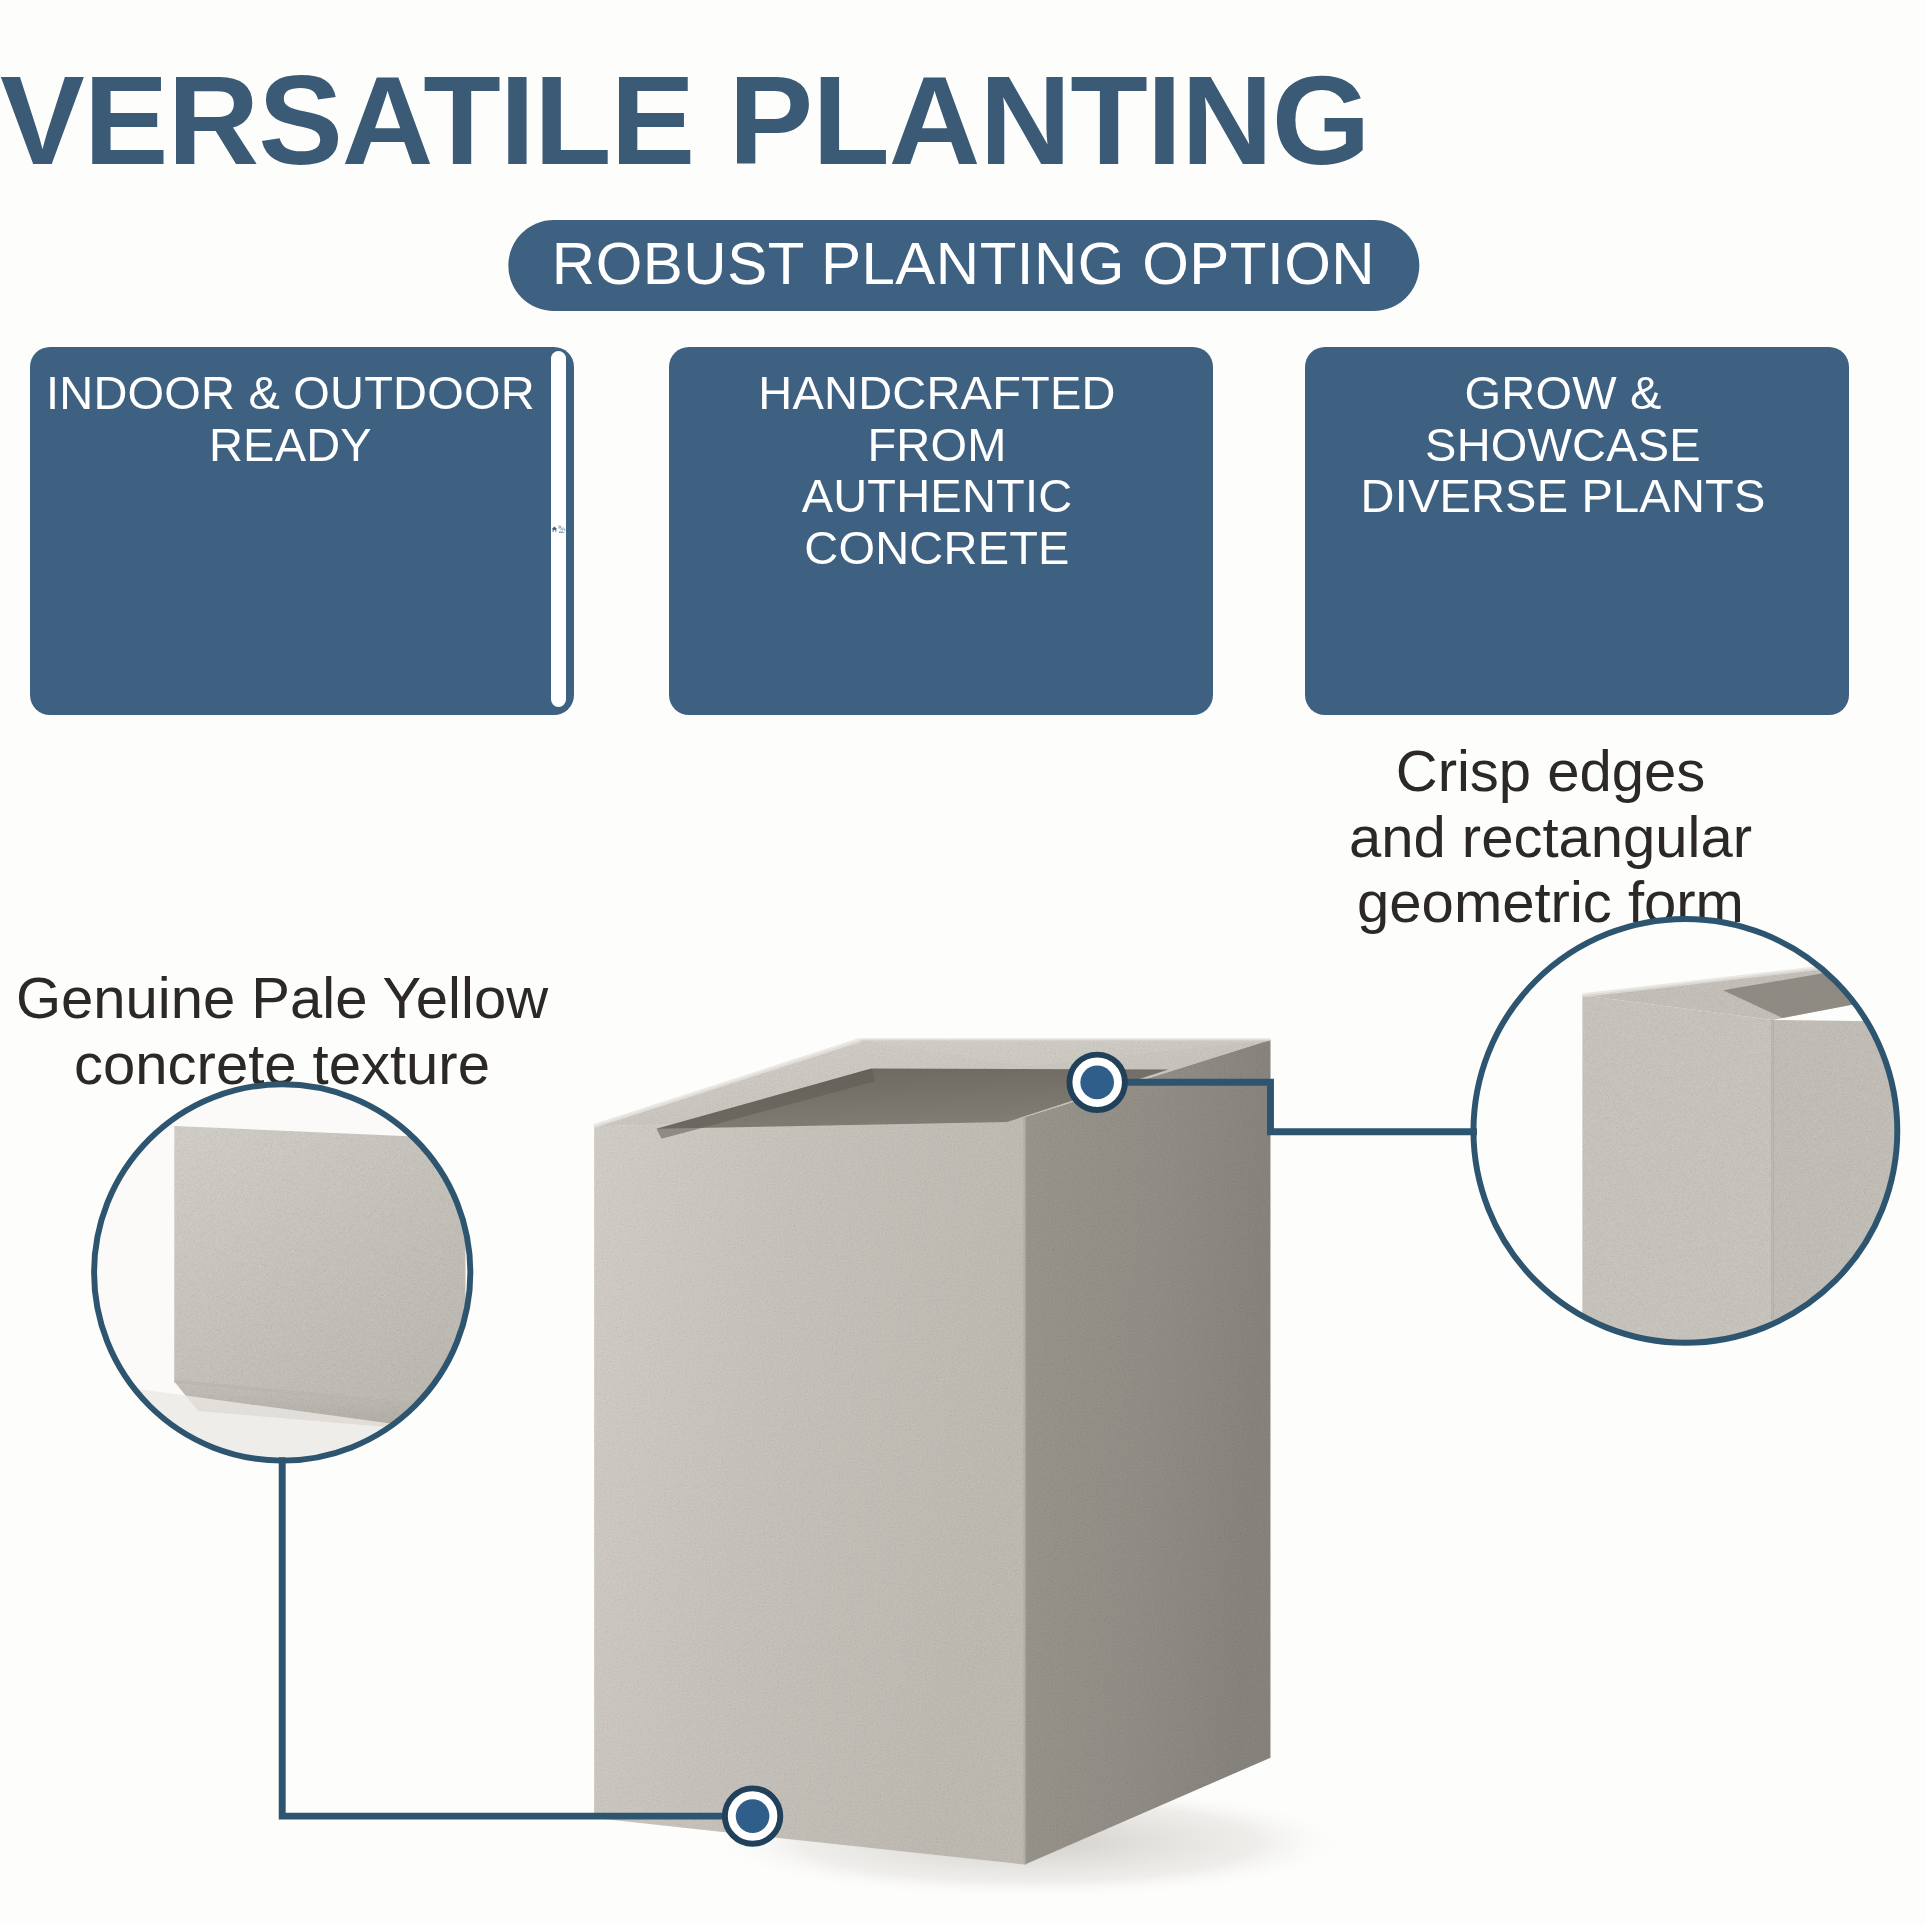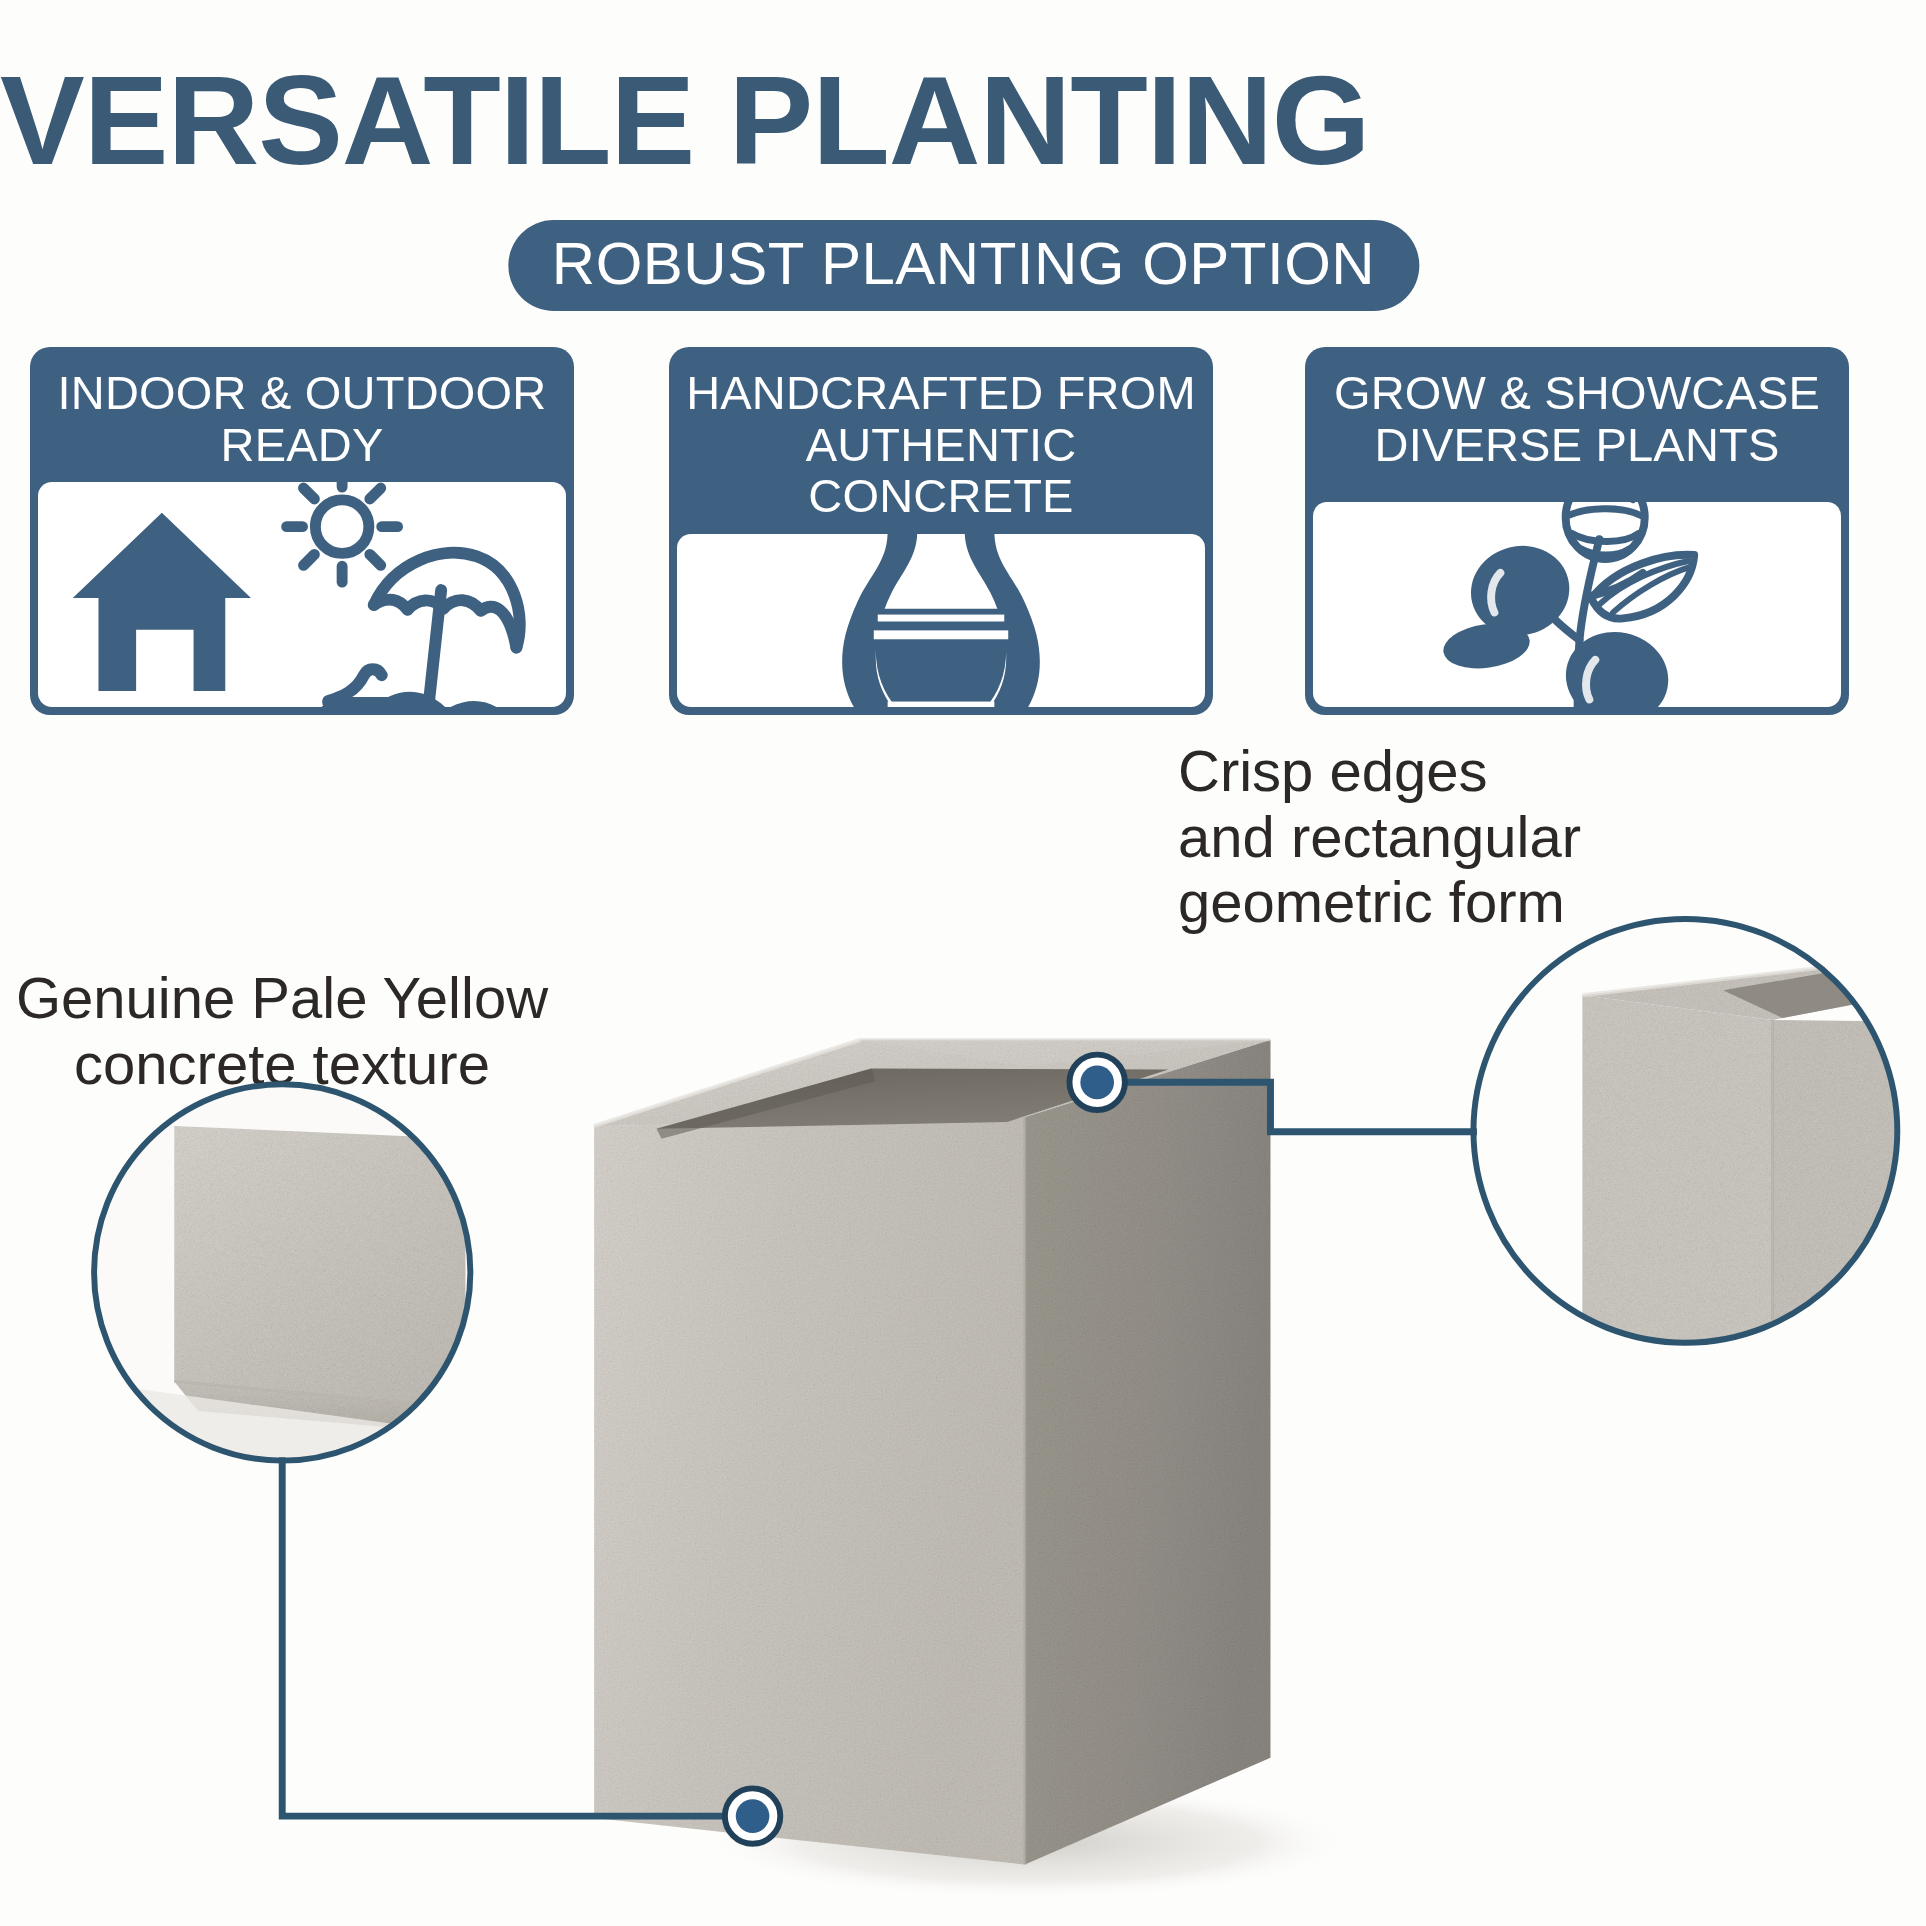--- a/index.html
+++ b/index.html
@@ -47,21 +47,21 @@
   
   .card {
     position: absolute;
     top: 347px;
     width: 544px;
     height: 368px;
     background: #3f6181;
     border-radius: 20px;
     padding: 4px;
     display: flex;
-    flex-direction: column;
+    flex-direction: row;
   }
   #card-0 { left: 30px; }
   #card-1 { left: 669px; }
   #card-2 { left: 1305px; gap: 20px; }
 
   .card-title {
     color: #ffffff;
     text-align: center;
     font-size: 47px;
     font-weight: 400;
@@ -82,20 +82,21 @@
   }
   .card-body svg { display: block; }
 
   
   #callout-right-text {
     position: absolute;
     top: 738px;
     left: 1178px;
     width: 748px;
     padding-right: 3px;
+    text-align: center;
     font-size: 58px;
     line-height: 1.13;
     color: #2b2825;
     white-space: pre-line;
   }
   #callout-left-text {
     position: absolute;
     top: 965px;
     left: 0px;
     width: 564px;

